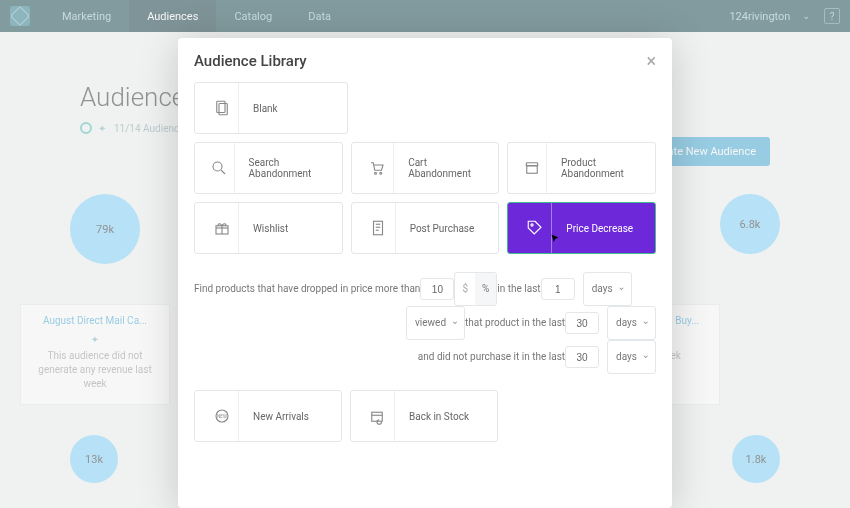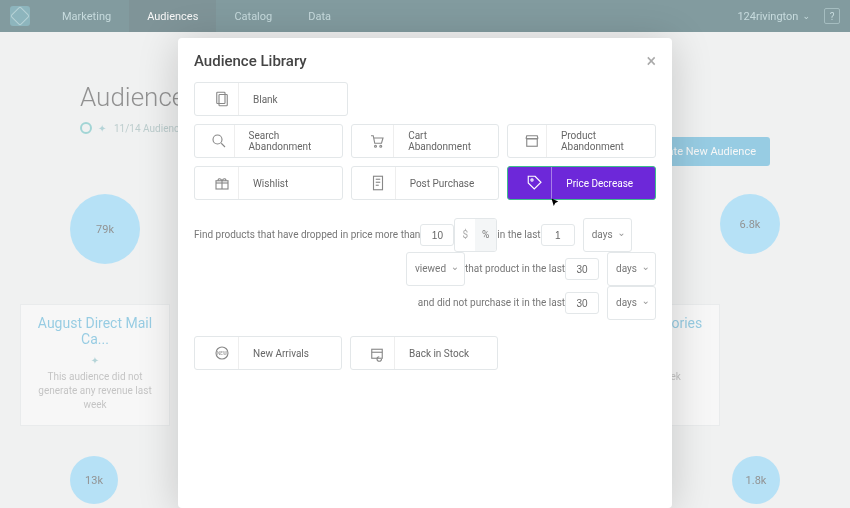--- a/index.html
+++ b/index.html
@@ -5,52 +5,52 @@
 * { box-sizing: border-box; margin: 0; padding: 0; }
 body { font-family: -apple-system, BlinkMacSystemFont, "Segoe UI", Roboto, Arial, sans-serif; font-size: 12px; color: #555; background: #f0f2f3; width: 850px; height: 508px; overflow: hidden; position: relative; }
 
 
 .topnav { background: #14474f; height: 32px; display: flex; align-items: center; padding: 0 10px; gap: 0; }
 .logo { width: 20px; height: 20px; background: #2b7a8a; border-radius: 3px; margin-right: 14px; position: relative; }
 .logo:after { content:""; position:absolute; inset:3px; border:1px solid #7fb5bd; border-radius:2px; transform: rotate(45deg); }
 .nav-item { color: #9ec6cb; font-size: 11px; padding: 0 18px; height: 32px; display: flex; align-items: center; cursor: pointer; }
 .nav-item.active { background: #0f3940; color: #fff; }
 .nav-spacer { flex: 1; }
-.account { color: #9ec6cb; font-size: 11px; display: flex; align-items: center; gap: 4px; cursor: pointer; }
+.account { color: #9ec6cb; font-size: 11px; display: flex; align-items: center; gap: 12px; cursor: pointer; }
 .chev { font-size: 9px; }
 .help { width: 16px; height: 16px; border: 1px solid #5a8a90; color: #9ec6cb; font-size: 10px; display: flex; align-items: center; justify-content: center; margin-left: 14px; border-radius: 2px; }
 
 
 .page { padding: 50px 80px 0 80px; position: relative; }
 .page-title { font-size: 26px; font-weight: 300; color: #333; margin-bottom: 10px; }
 .sub { font-size: 10px; color: #8aa; display: flex; align-items: center; gap: 6px; }
 .sub .dot { width: 12px; height: 12px; border: 2px solid #5bb; border-radius: 50%; }
 .sub .dot2 { width: 10px; height: 10px; color: #7ab9c0; }
 .create-btn { position: absolute; right: 80px; top: 105px; background: #3fa9d6; color: #fff; padding: 8px 14px; font-size: 11px; border-radius: 3px; cursor: pointer; }
 
 .circles { display: flex; justify-content: space-between; margin-top: 60px; padding: 0 20px; }
 .circle { width: 60px; height: 60px; border-radius: 50%; background: #7dd3fc; display: flex; align-items: center; justify-content: center; color: #333; font-size: 11px; }
 .circle.big { width: 70px; height: 70px; }
 
 .cards { display: flex; gap: 400px; margin-top: 40px; }
 .card { width: 150px; border: 1px solid #e3e7e9; background: #fff; padding: 10px; font-size: 10px; text-align: center; }
-.card-title { color: #3fa9d6; font-size: 14px; margin-bottom: 8px; }
+.card-title { color: #3fa9d6; font-size: 10px; margin-bottom: 8px; }
 .card-body { color: #999; line-height: 1.4; }
 .card-high { color: #333; }
 .card-delta { color: #d66; }
 
 
 .overlay { position: absolute; inset: 0; background: rgba(240,240,240,0.5); display: flex; justify-content: center; padding-top: 38px; }
 .modal { width: 494px; background: #fff; border-radius: 4px; box-shadow: 0 4px 40px rgba(0,0,0,0.18); padding: 14px 16px 8px 16px; display: flex; flex-direction: column; }
 .modal-hdr { display: flex; justify-content: space-between; align-items: center; margin-bottom: 12px; }
 .modal-title { font-size: 15px; font-weight: 500; color: #444; }
 .close { color: #aaa; font-size: 18px; cursor: pointer; line-height: 1; }
 
 .opt-row { display: flex; gap: 8px; margin-bottom: 8px; }
-.opt { flex: 1; border: 1px solid #e3e7e9; border-radius: 3px; height: 34px; display: flex; align-items: center; padding: 0 10px; gap: 10px; cursor: pointer; font-size: 10px; color: #666; }
+.opt { flex: 1; border: 1px solid #e3e7e9; border-radius: 3px; height: 52px; display: flex; align-items: center; padding: 0 10px; gap: 10px; cursor: pointer; font-size: 10px; color: #666; }
 .opt .ic { width: 34px; display: flex; justify-content: center; align-items: center; color: #888; border-right: 1px solid #eee; height: 100%; margin-right: 4px; }
 .opt .ic svg { width: 18px; height: 18px; }
 .opt.blank { max-width: 154px; flex: none; width: 154px; }
 .opt.selected { background: #6d28d9; color: #fff; border-color: #3ebd8c; }
 .opt.selected .ic { color: #fff; border-right-color: rgba(255,255,255,0.4); }
 
 .section-label { font-size: 10px; color: #999; margin: 6px 0 8px 0; }
 
 .config { background: #fff; font-size: 10px; color: #777; line-height: 2.6; margin: 10px 0 16px 0; }
 .config .row { display: flex; align-items: center; justify-content: flex-start; flex-wrap: wrap; }

